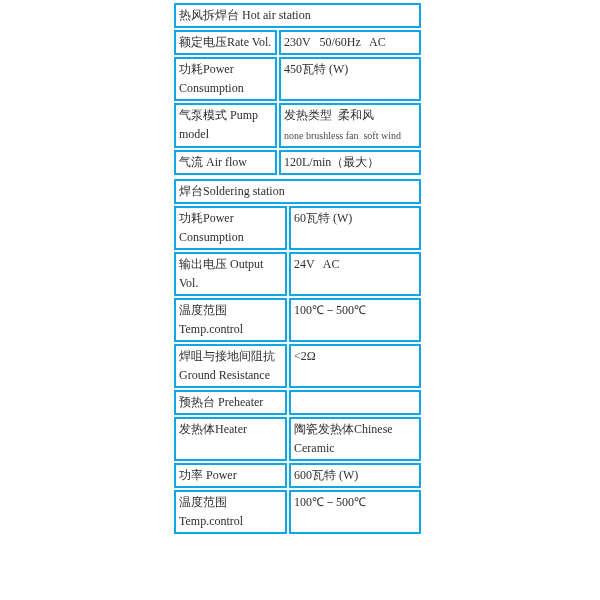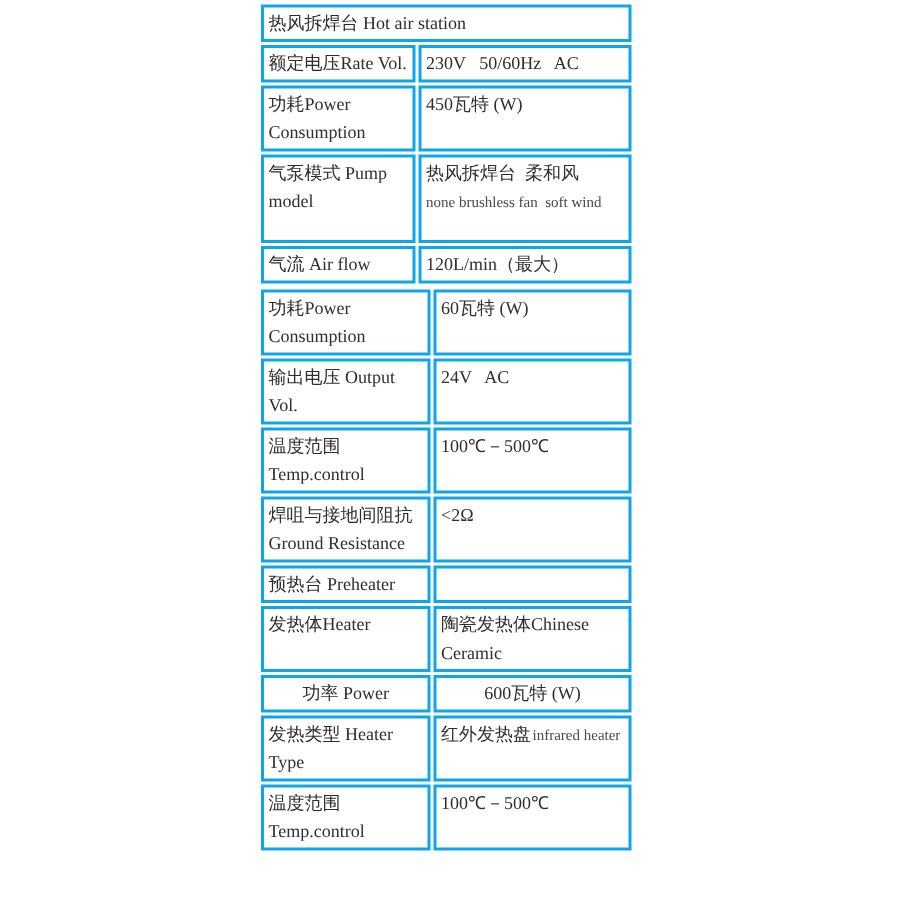--- a/index.html
+++ b/index.html
@@ -67,37 +67,40 @@
           </tr>
           <tr style="height: 22px; padding-left: 40px;">
             <td>额定电压Rate Vol.</td>
             <td><span>230V   50/60Hz   AC</span></td>
           </tr>
           <tr style="height: 38px;">
             <td>功耗Power
 Consumption</td>
             <td><span>450瓦特 (W)</span></td>
           </tr>
-          <tr style="height: 59px;">
+          <tr style="height: 45px;">
             <td>气泵模式 Pump
 model</td>
-            <td><span>热风拆焊台  柔和风</span><span class="note">none brushless fan  soft wind</span></td>
+            <td><span>发热类型  柔和风</span><span class="note">none brushless fan  soft wind</span></td>
           </tr>
           <tr style="height: 22px;">
             <td>气流 Air flow</td>
             <td><span>120L/min（最大）</span></td>
           </tr>
         </tbody>
       </table>
       <table class="spec">
         <colgroup>
           <col style="width: 113px;">
           <col>
         </colgroup>
         <tbody>
+          <tr style="height: 22px;">
+            <td colspan="2" class="hdr">焊台Soldering station</td>
+          </tr>
           <tr style="height: 38px;">
             <td>功耗Power
 Consumption</td>
             <td><span>60瓦特 (W)</span></td>
           </tr>
           <tr style="height: 22px;">
             <td>输出电压 Output Vol.</td>
             <td><span>24V   AC</span></td>
           </tr>
           <tr style="height: 22px;">
@@ -111,27 +114,23 @@
           </tr>
           <tr style="height: 22px;">
             <td>预热台 Preheater</td>
             <td><span></span></td>
           </tr>
           <tr style="height: 40px;">
             <td>发热体Heater</td>
             <td><span>陶瓷发热体Chinese
 Ceramic</span></td>
           </tr>
-          <tr style="height: 22px; text-align: center;">
+          <tr style="height: 22px;">
             <td>功率 Power</td>
             <td><span>600瓦特 (W)</span></td>
-          </tr>
-          <tr style="height: 22px;">
-            <td>发热类型 Heater Type</td>
-            <td><span>红外发热盘</span><span class="note inline">infrared heater</span></td>
           </tr>
           <tr style="height: 22px;">
             <td>温度范围Temp.control</td>
             <td><span>100℃－500℃</span></td>
           </tr>
         </tbody>
       </table>
     </div>
 </div>
 

